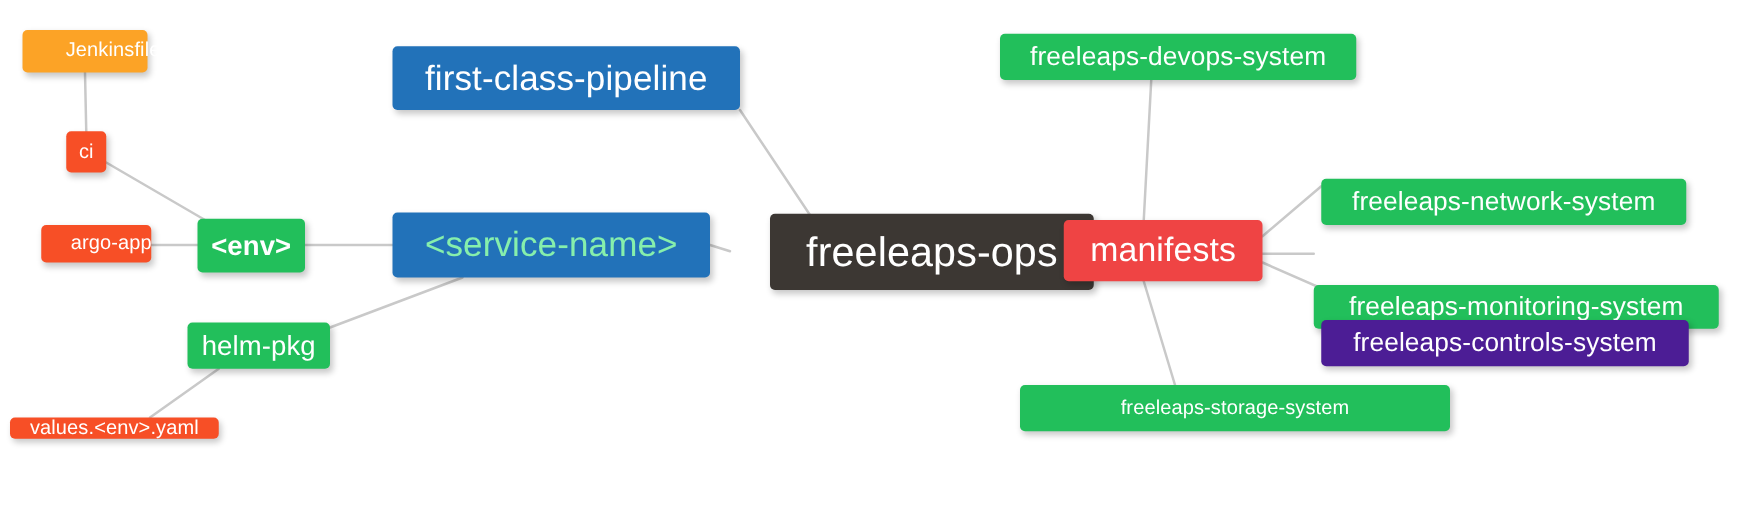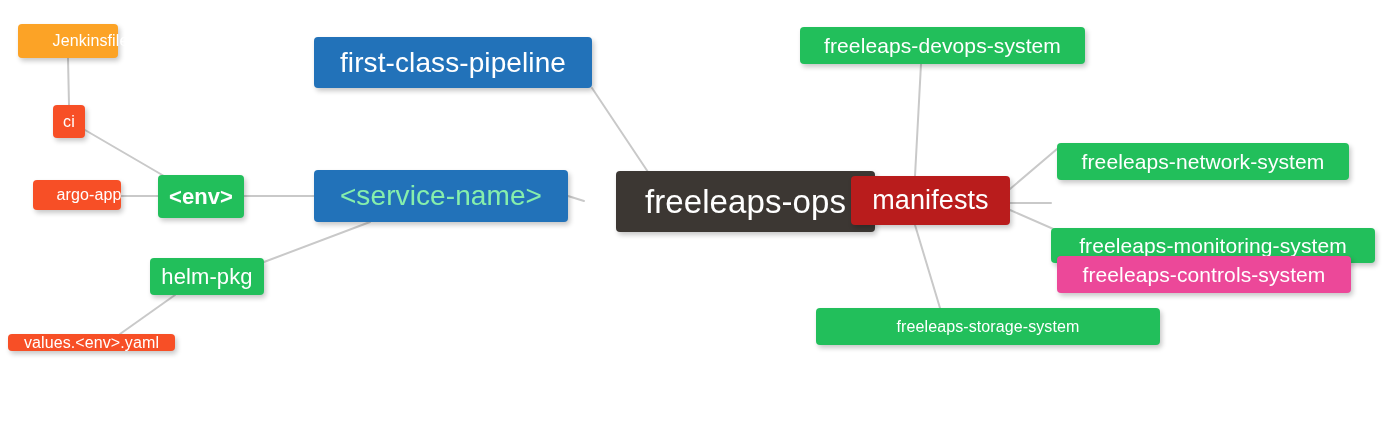--- a/index.html
+++ b/index.html
@@ -62,26 +62,26 @@
       <path d="M 915 176 L 921 64" stroke="#c9c9c9" stroke-width="2" fill="none" stroke-linecap="round"></path>
       <path d="M 1010 189 L 1057 149" stroke="#c9c9c9" stroke-width="2" fill="none" stroke-linecap="round"></path>
       <path d="M 1010 203 L 1051 203" stroke="#c9c9c9" stroke-width="2" fill="none" stroke-linecap="round"></path>
       <path d="M 1010 210 L 1115 256" stroke="#c9c9c9" stroke-width="2" fill="none" stroke-linecap="round"></path>
       <path d="M 915 225 L 940 308" stroke="#c9c9c9" stroke-width="2" fill="none" stroke-linecap="round"></path>
     </svg>
   <div id="node-layer">
       <div class="node lvl-root" style="left: 584px; top: 171px; width: 259px; height: 61px; font-size: 33px; background: rgb(60, 55, 51); color: rgb(255, 255, 255); margin-left: 32px;">freeleaps-ops</div>
       <div class="node lvl-blue" style="left: 314px; top: 170px; width: 254px; height: 52px; font-size: 28px; background: rgb(34, 114, 185); color: #86efac;">&lt;service-name&gt;</div>
       <div class="node lvl-blue" style="left: 314px; top: 37px; width: 278px; height: 51px; font-size: 28px; background: rgb(34, 114, 185); color: rgb(255, 255, 255);">first-class-pipeline</div>
-      <div class="node lvl-blue" style="left: 851px; top: 176px; width: 159px; height: 49px; font-size: 27px; background: #b91c1c; color: rgb(255, 255, 255);">manifests</div>
+      <div class="node lvl-blue" style="left: 851px; top: 176px; width: 159px; height: 49px; font-size: 27px; background: #ef4444; color: rgb(255, 255, 255);">manifests</div>
       <div class="node lvl-green" style="left: 158px; top: 175px; width: 86px; height: 43px; font-size: 22px; background: rgb(34, 191, 91); color: rgb(255, 255, 255); font-weight: bold;">&lt;env&gt;</div>
       <div class="node lvl-green" style="left: 150px; top: 258px; width: 114px; height: 37px; font-size: 22px; background: rgb(34, 191, 91); color: rgb(255, 255, 255);">helm-pkg</div>
       <div class="node lvl-green" style="left: 800px; top: 27px; width: 285px; height: 37px; font-size: 21px; background: rgb(34, 191, 91); color: rgb(255, 255, 255);">freeleaps-devops-system</div>
       <div class="node lvl-green" style="left: 1057px; top: 112px; width: 292px; height: 37px; font-size: 21px; background: rgb(34, 191, 91); color: rgb(255, 255, 255); margin-top: 31px;">freeleaps-network-system</div>
       <div class="node lvl-green" style="left: 1051px; top: 187px; width: 324px; height: 35px; font-size: 21px; background: rgb(34, 191, 91); color: rgb(255, 255, 255); margin-top: 41px;">freeleaps-monitoring-system</div>
-      <div class="node lvl-green" style="left: 1057px; top: 256px; width: 294px; height: 37px; font-size: 21px; background: #ec4899; color: rgb(255, 255, 255);">freeleaps-controls-system</div>
+      <div class="node lvl-green" style="left: 1057px; top: 256px; width: 294px; height: 37px; font-size: 21px; background: #4c1d95; color: rgb(255, 255, 255);">freeleaps-controls-system</div>
       <div class="node lvl-green" style="left: 816px; top: 308px; width: 344px; height: 37px; font-size: 16px; background: rgb(34, 191, 91); color: rgb(255, 255, 255);">freeleaps-storage-system</div>
       <div class="node lvl-orange" style="left: 18px; top: 24px; width: 100px; height: 34px; font-size: 16px; background: rgb(252, 163, 38); color: rgb(255, 255, 255);">Jenkinsfile</div>
       <div class="node lvl-red" style="left: 53px; top: 105px; width: 32px; height: 33px; font-size: 16px; background: rgb(247, 79, 38); color: rgb(255, 255, 255);">ci</div>
       <div class="node lvl-red" style="left: 33px; top: 180px; width: 88px; height: 30px; font-size: 16px; background: rgb(247, 79, 38); color: rgb(255, 255, 255); padding-left: 24px;">argo-app</div>
       <div class="node lvl-red" style="left: 8px; top: 334px; width: 167px; height: 17px; font-size: 16px; background: rgb(247, 79, 38); color: rgb(255, 255, 255);">values.&lt;env&gt;.yaml</div>
     </div>
 </div>
 
 </body></html>

